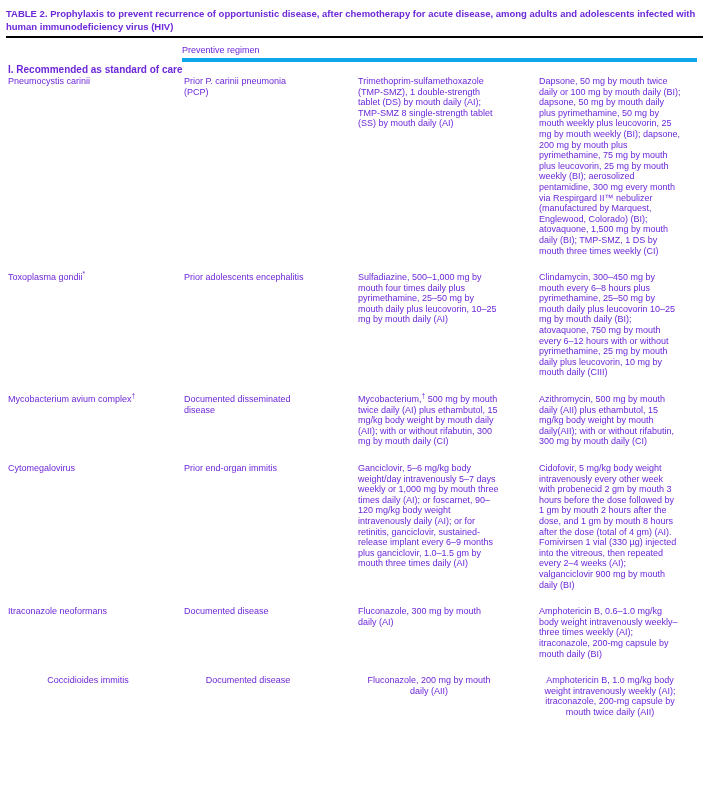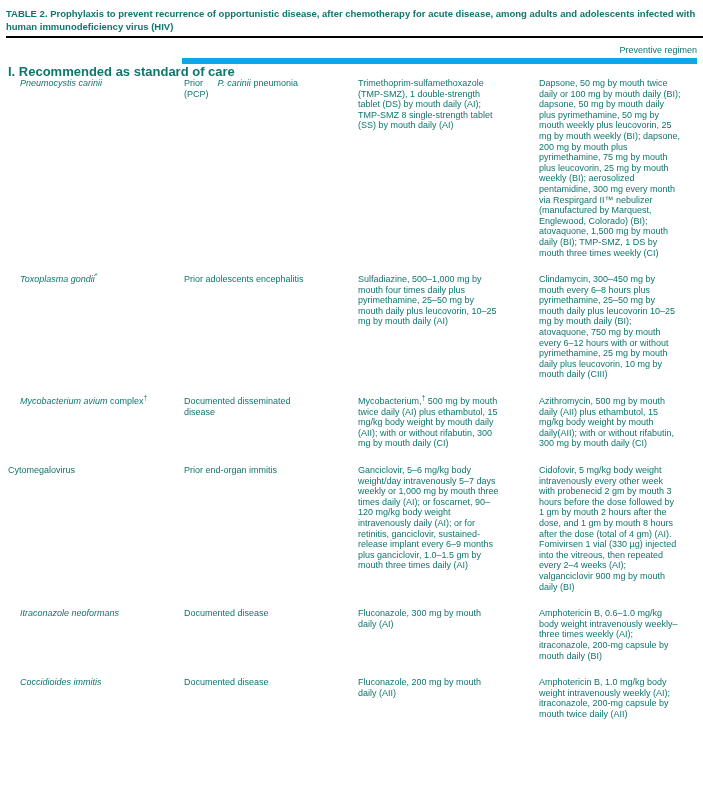--- a/index.html
+++ b/index.html
@@ -1,49 +1,49 @@
 <!DOCTYPE html>
 <html><head>
 <meta charset="utf-8">
 <style>
   html,body{margin:0;padding:0;background:#ffffff;}
   .page{
     width:703px;height:810px;box-sizing:border-box;
-    padding:6px 0 0 6px;background:#ffffff;color:#0f766e;
+    padding:6px 0 0 6px;background:#ffffff;color:#6d28d9;
     font-family:"Liberation Sans","DejaVu Sans",sans-serif;
     overflow:hidden;
   }
   .title{
     font-weight:bold;font-size:9.5px;line-height:12.5px;
     border-bottom:2px solid #000;padding:2px 0 3px 0;
   }
   table.tbl{border-collapse:collapse;table-layout:fixed;width:691px;}
   col.c1{width:176px;} col.c2{width:174px;} col.c3{width:181px;} col.c4{width:160px;}
   th{font-weight:normal;font-size:9px;padding:0;}
   th.spanner-gap{border:none;}
   th.spanner{
-    text-align:right;border-bottom:6px solid #0ea5e9;
+    text-align:left;border-bottom:4px solid #0ea5e9;
     padding:7px 0 3px 0;
   }
   tr.hdr th{padding:3px 0 5px 0;border-bottom:2px solid #000;text-align:center;}
   tr.hdr th.left{text-align:left;padding-left:2px;}
   td.section{
-    font-weight:bold;font-size:13px;line-height:11px;
+    font-weight:bold;font-size:10px;line-height:11px;
     padding:2px 0 1px 2px;
   }
   tbody td{
     vertical-align:top;font-size:9px;line-height:10.6px;
     padding-top:0;padding-bottom:16px;
   }
   td.c-path{padding-left:2px;padding-right:14px;}
   td.c-ind {padding-left:2px;padding-right:44px;}
   td.c-fc  {padding-left:2px;padding-right:37px;}
   td.c-alt {padding-left:2px;padding-right:16px;margin-left:38px;}
-  tbody tr.last td{padding-bottom:0;}
-  span.it{font-style:italic;margin-left:12px;}
+  tbody tr.last td{padding-bottom:0;text-align:center;}
+  span.it{}
   sup{font-size:6.5px;line-height:0;vertical-align:super;}
 </style>
 </head>
 <body>
 
 <div class="page">
   <div class="title">TABLE 2. Prophylaxis to prevent recurrence of opportunistic disease, after chemotherapy for acute disease, among adults and adolescents infected with human immunodeficiency virus (HIV)</div>
 
   <table class="tbl">
     <colgroup>

